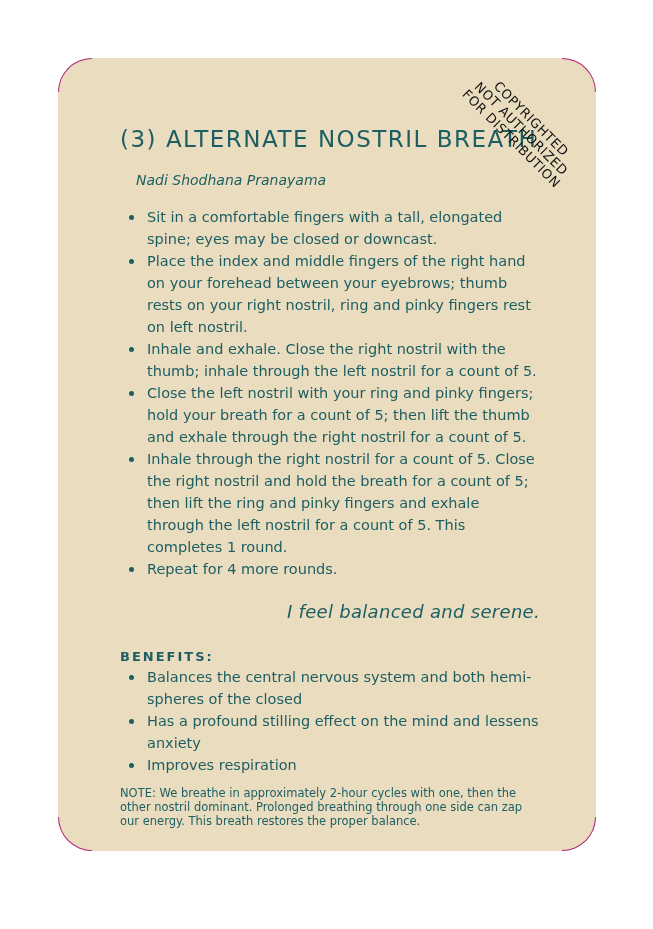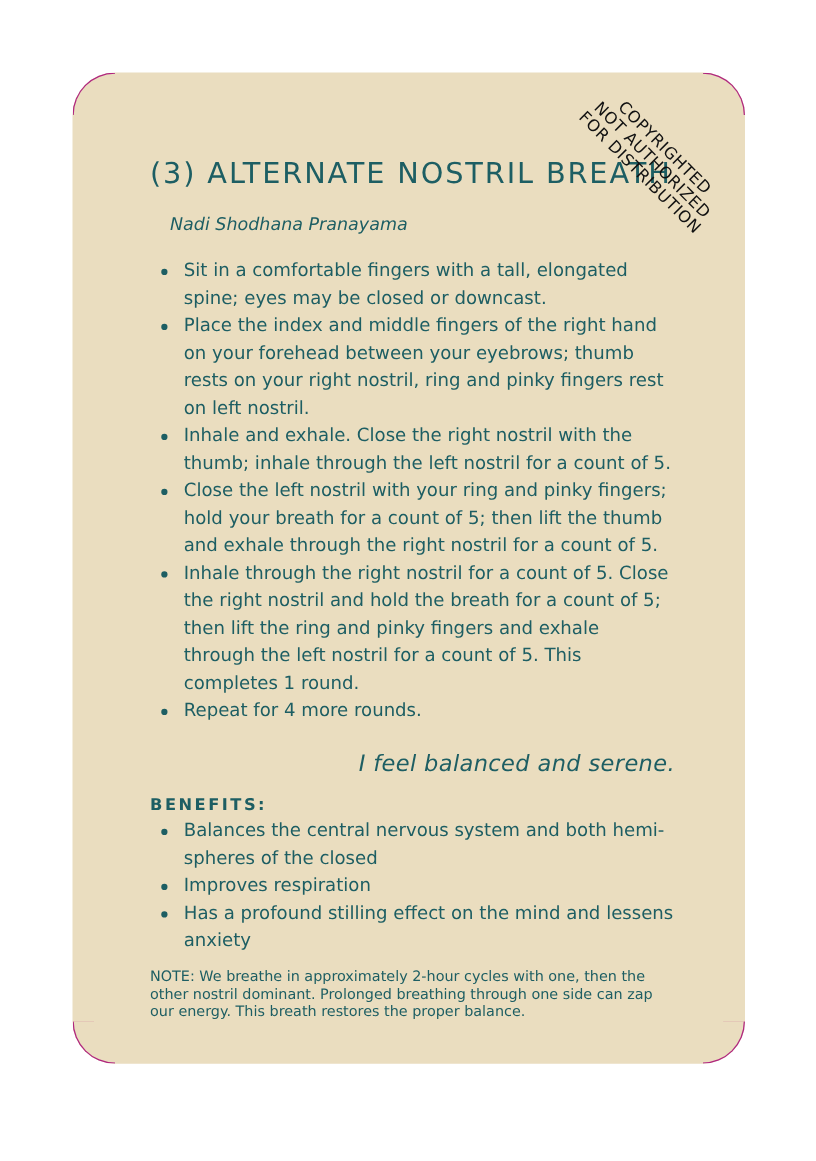--- a/index.html
+++ b/index.html
@@ -83,21 +83,21 @@
       font-style: italic;
       font-size: 18px;
       margin-top: 20px;
       line-height: 24px;
       letter-spacing: 0.3px;
     }
     .benefits-heading {
       font-size: 13px;
       font-weight: bold;
       letter-spacing: 2px;
-      margin-top: 12px;
+      margin-top: 24px;
       line-height: 18px;
     }
     .note {
       font-size: 11.5px;
       line-height: 14px;
       margin-top: 10px;
       width: 420px;
     }
     .watermark {
       position: absolute;
@@ -133,22 +133,22 @@
     <li><span class="bullet"></span><span>Close the left nostril with your ring and pinky fingers; hold your breath for a count of 5; then lift the thumb and exhale through the right nostril for a count of 5.</span></li>
     <li><span class="bullet"></span><span>Inhale through the right nostril for a count of 5. Close the right nostril and hold the breath for a count of 5; then lift the ring and pinky fingers and exhale through the left nostril for a count of 5. This completes 1 round.</span></li>
     <li><span class="bullet"></span><span>Repeat for 4 more rounds.</span></li>
   </ul>
 
   <div class="affirmation">I feel balanced and serene.</div>
 
   <div class="benefits-heading">BENEFITS:</div>
   <ul class="benefits">
     <li><span class="bullet"></span><span>Balances the central nervous system and both hemi-spheres of the closed</span></li>
+    <li><span class="bullet"></span><span>Has a profound stilling effect on the mind and lessens anxiety</span></li>
     <li><span class="bullet"></span><span>Improves respiration</span></li>
-    <li><span class="bullet"></span><span>Has a profound stilling effect on the mind and lessens anxiety</span></li>
   </ul>
 
   <p class="note">NOTE: We breathe in approximately 2-hour cycles with one, then the other nostril dominant. Prolonged breathing through one side can zap our energy. This breath restores the proper balance.</p>
 </div>
 
 <div class="watermark">
   <div>COPYRIGHTED</div>
   <div>NOT AUTHORIZED</div>
   <div>FOR DISTRIBUTION</div>
 </div>

